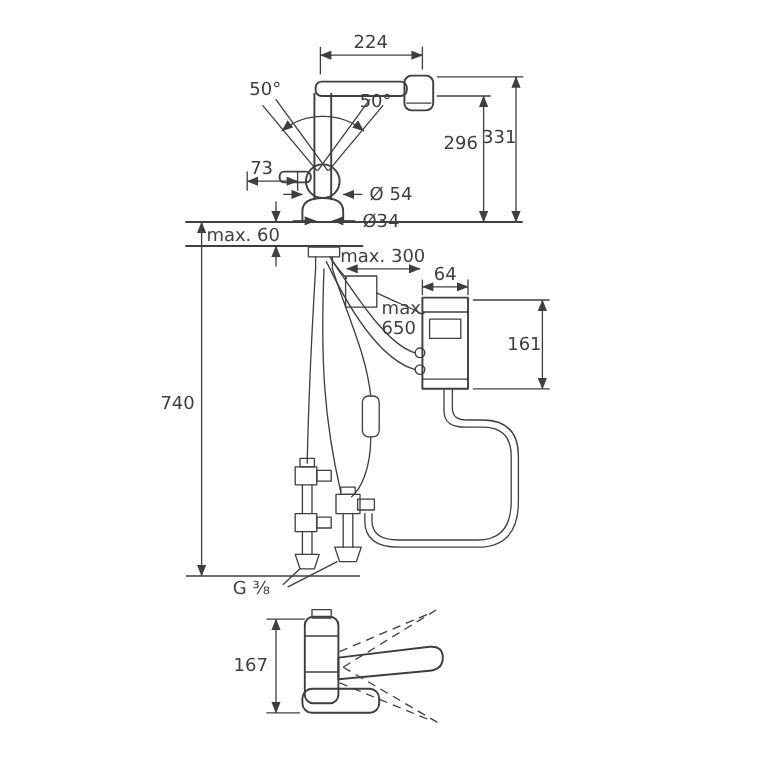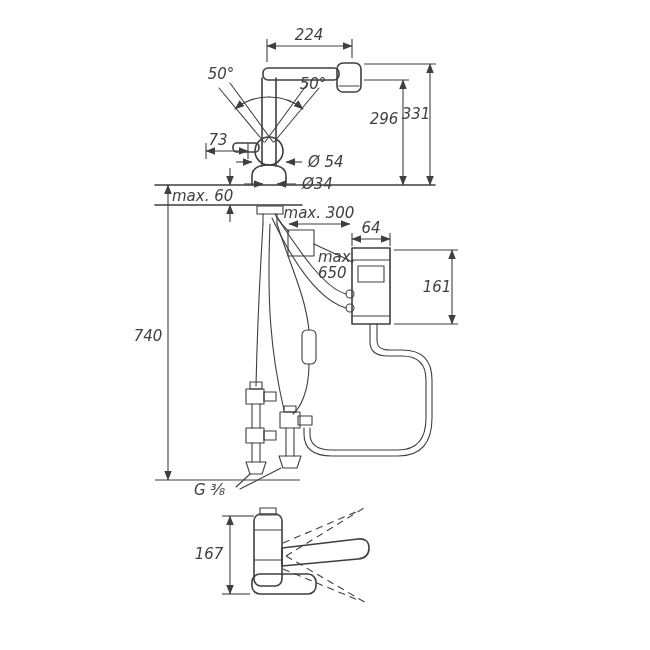--- a/index.html
+++ b/index.html
@@ -1,16 +1,16 @@
 <!DOCTYPE html>
 <html><head>
 <meta charset="utf-8">
 <style>
   html,body{margin:0;padding:0;background:#ffffff;}
-  .canvas{position:relative;width:560px;height:650px;background:#ffffff;overflow:hidden;font-style:italic;}
+  .canvas{position:relative;width:560px;height:650px;background:#ffffff;overflow:hidden;}
   svg{display:block;}
   svg text{font-family:"DejaVu Sans","Liberation Sans",sans-serif;font-size:15px;fill:#3f3f3f;}
   .s   {stroke:#3f3f3f;fill:none;stroke-width:1.6;stroke-linecap:round;stroke-linejoin:round;}
   .t   {stroke:#3f3f3f;fill:none;stroke-width:1.1;stroke-linecap:round;stroke-linejoin:round;}
   .dim {stroke:#3f3f3f;fill:none;stroke-width:1.1;}
   .dash{stroke:#3f3f3f;fill:none;stroke-width:1.1;stroke-dasharray:7 5;}
   .mid {text-anchor:middle;}
 </style>
 </head>
 <body>

